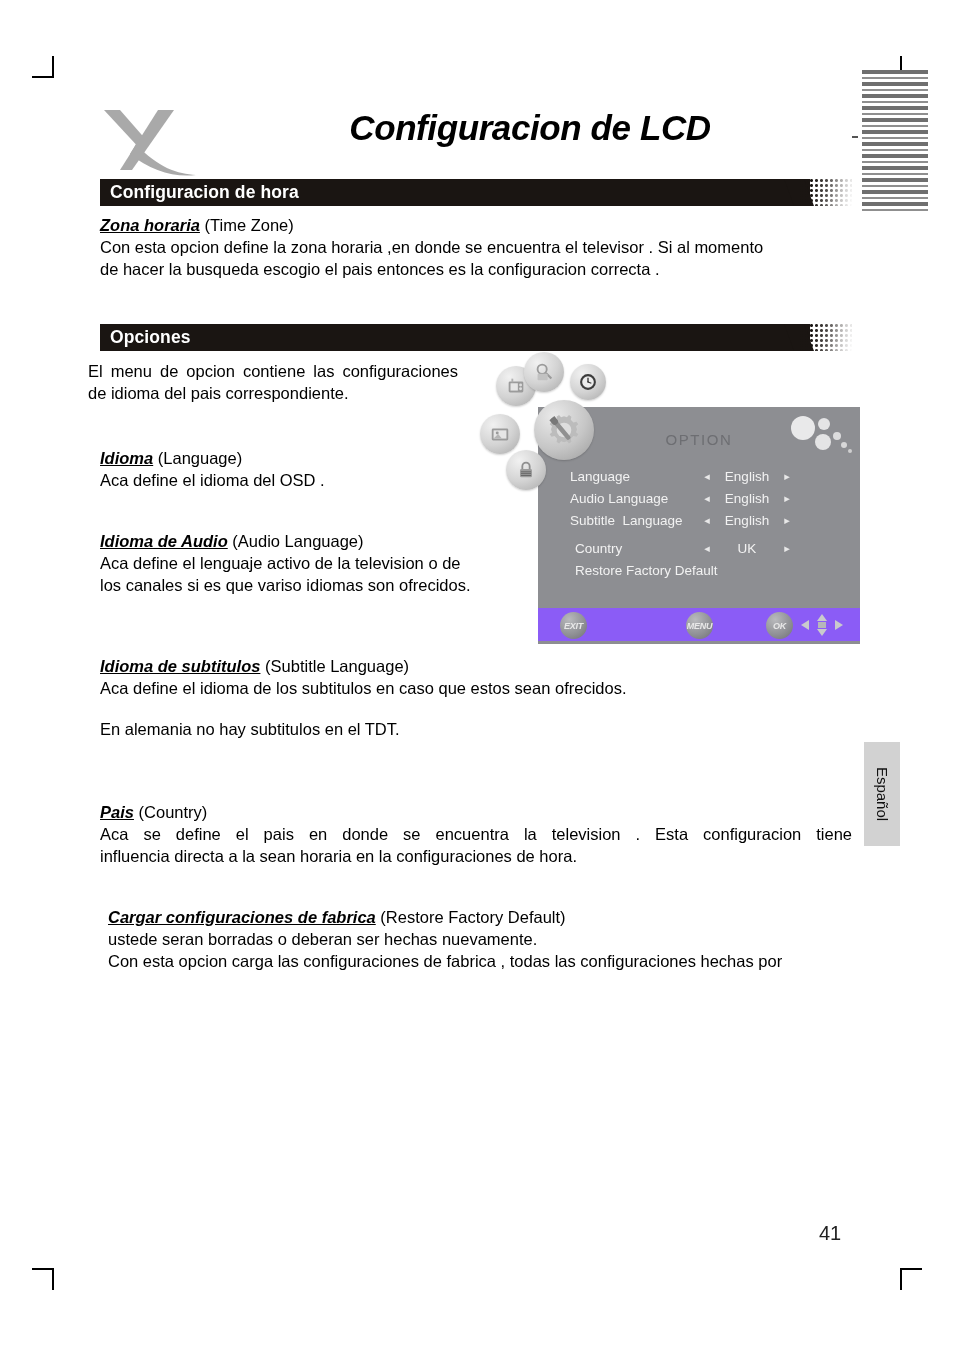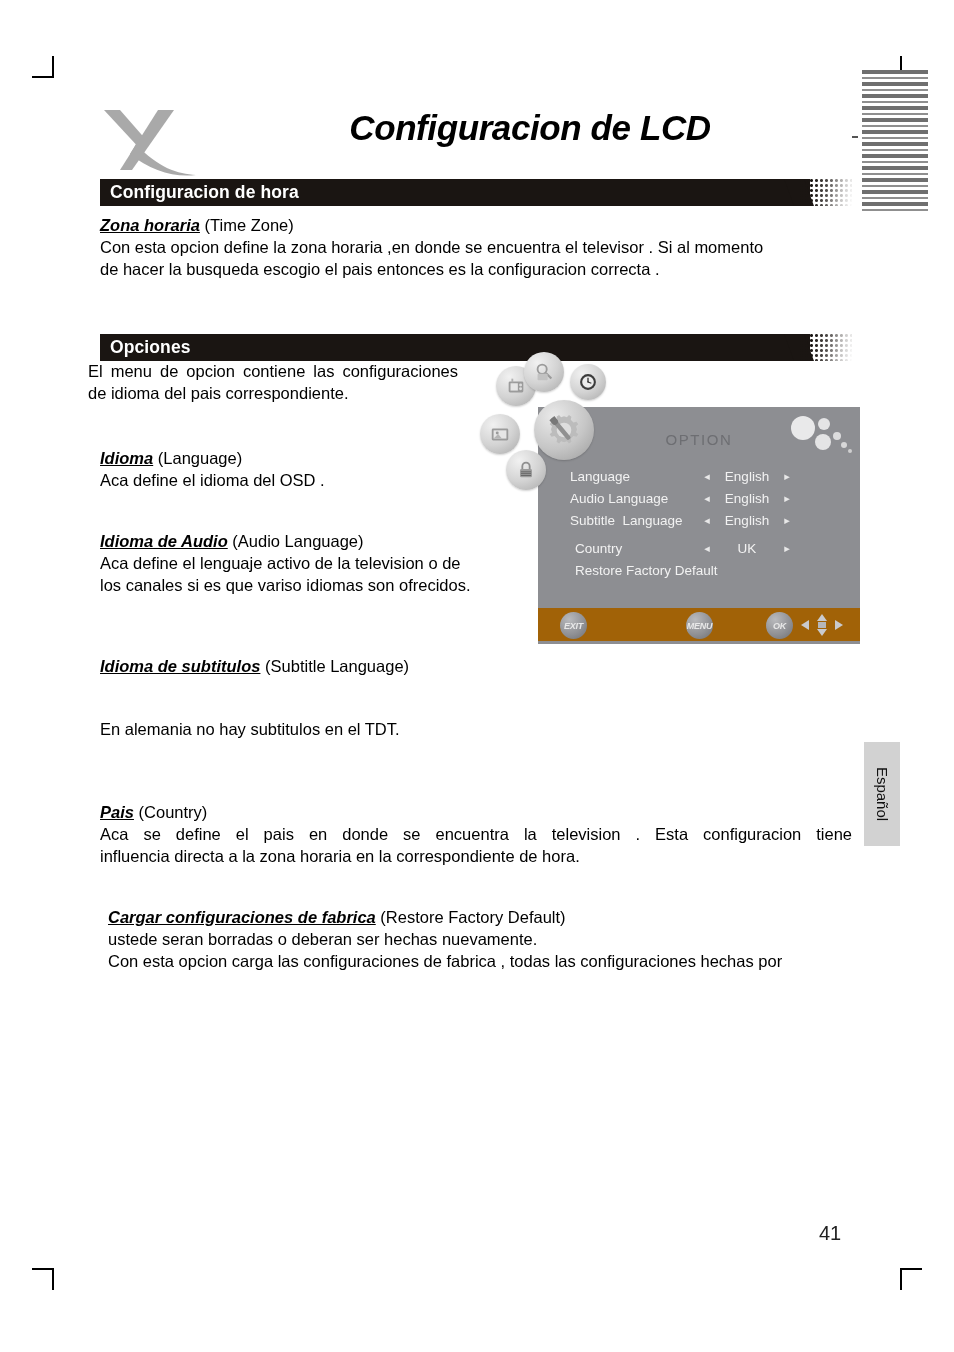--- a/index.html
+++ b/index.html
@@ -126,21 +126,21 @@
     position: absolute;
     left: 10px;
     top: 3px;
     color: #ffffff;
     font-size: 17.5px;
     font-weight: bold;
     letter-spacing: 0.1px;
   }
 
   #bar-hora { top: 179px; }
-  #bar-opciones { top: 334px; padding-left: 32px; }
+  #bar-opciones { top: 324px; padding-left: 32px; }
 
   
   .txt {
     position: absolute;
     font-size: 16.5px;
     line-height: 22px;
     color: #000;
   }
   .txt .hd {
     font-weight: bold;
@@ -213,21 +213,21 @@
     width: 64px;
     height: 42px;
   }
 
   .osd-bottom {
     position: absolute;
     left: 70px;
     top: 256px;
     width: 322px;
     height: 33px;
-    background: #a16207;
+    background: #8b5cf6;
   }
   .osd-btn {
     position: absolute;
     top: 4px;
     width: 27px;
     height: 27px;
     border-radius: 50%;
     background: radial-gradient(circle at 34% 28%, #b9babd 0%, #8f9094 58%, #6e6f73 100%);
     color: #e8e8e8;
     font-size: 9px;
@@ -468,33 +468,34 @@
       </g>
     </svg>
   </div>
 </div>
 
 <div class="txt" id="blk-subt">
   <div>
     <span class="hd">Idioma de subtitulos</span>
     <span>(Subtitle Language)</span>
   </div>
+  <div>Aca define el idioma de los subtitulos  en caso que estos sean ofrecidos.</div>
 </div>
 
 <div class="txt" id="blk-instr">
   <div>En alemania no hay subtitulos en el TDT.</div>
 </div>
 
 <div class="txt" id="blk-pais">
   <div>
     <span class="hd">Pais</span>
     <span>(Country)</span>
   </div>
   <div class="justify" style="text-align-last:justify">Aca se define el pais en donde se encuentra la television . Esta configuracion tiene</div>
-  <div>influencia directa a la zona horaria en la correspondiente de hora.</div>
+  <div>influencia directa a la sean horaria en la configuraciones de hora.</div>
 </div>
 
 <div class="txt" id="blk-fabrica">
   <div>
     <span class="hd">Cargar configuraciones de fabrica</span>
     <span>(Restore Factory Default)</span>
   </div>
   <div>ustede seran borradas o deberan ser hechas nuevamente.</div>
   <div>Con esta opcion carga las configuraciones de fabrica , todas las configuraciones hechas por</div>
 </div>

